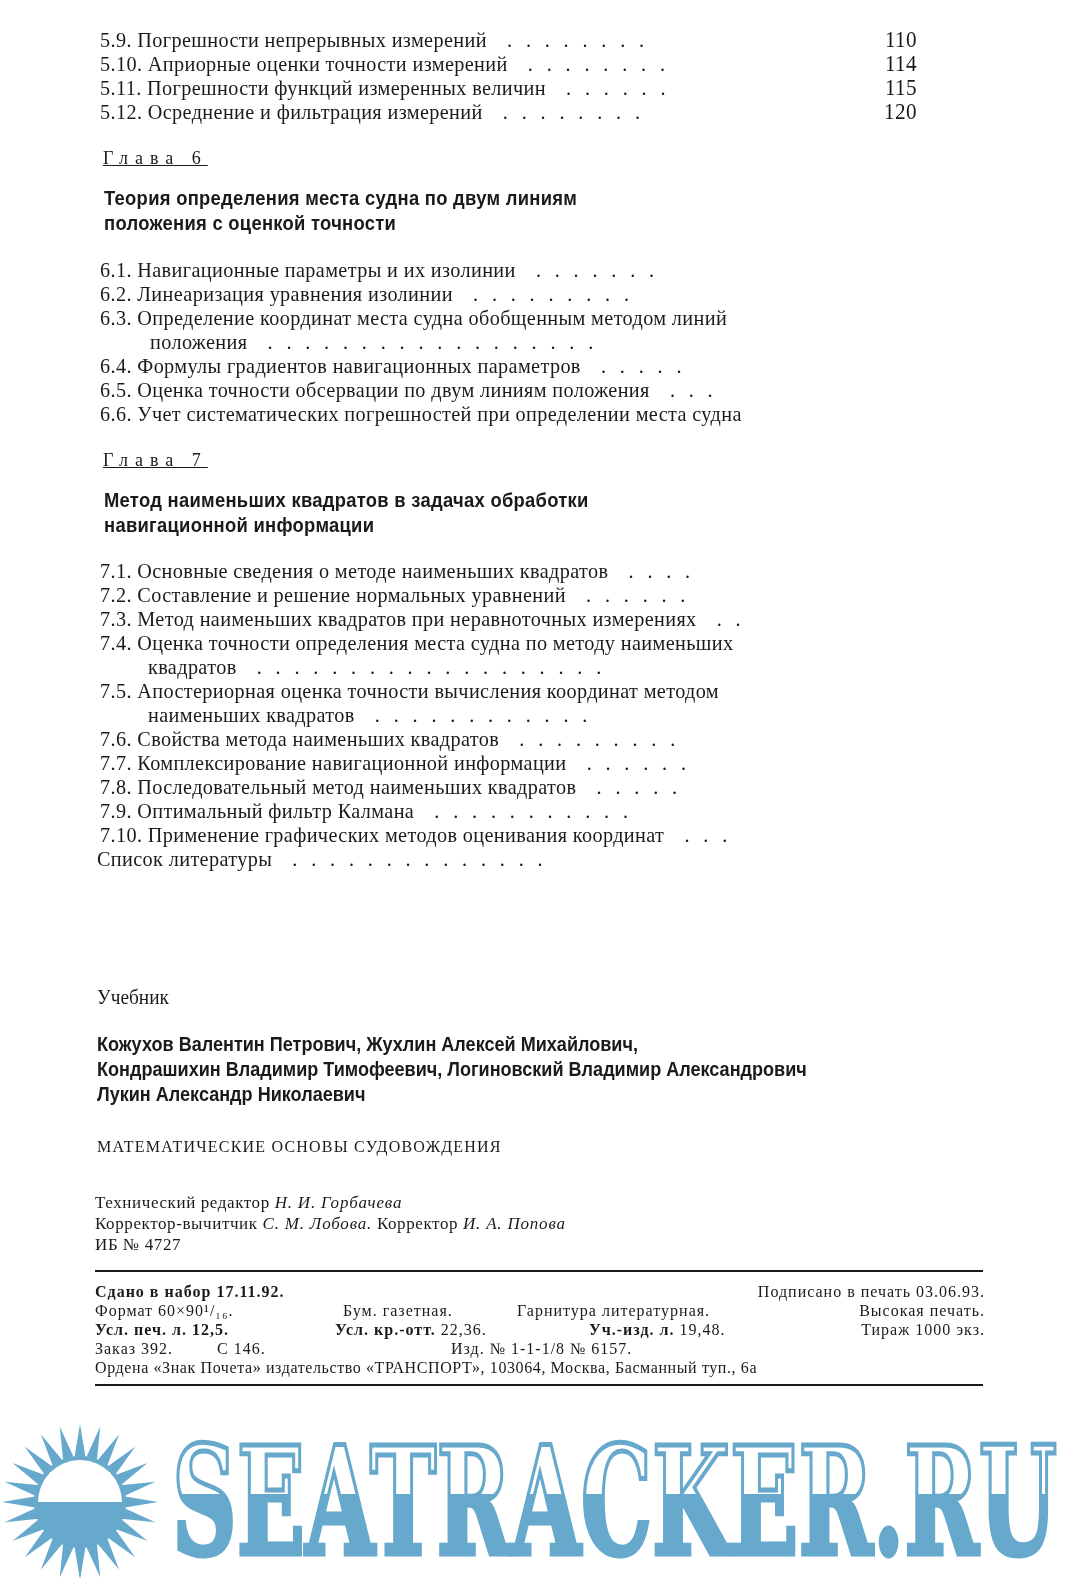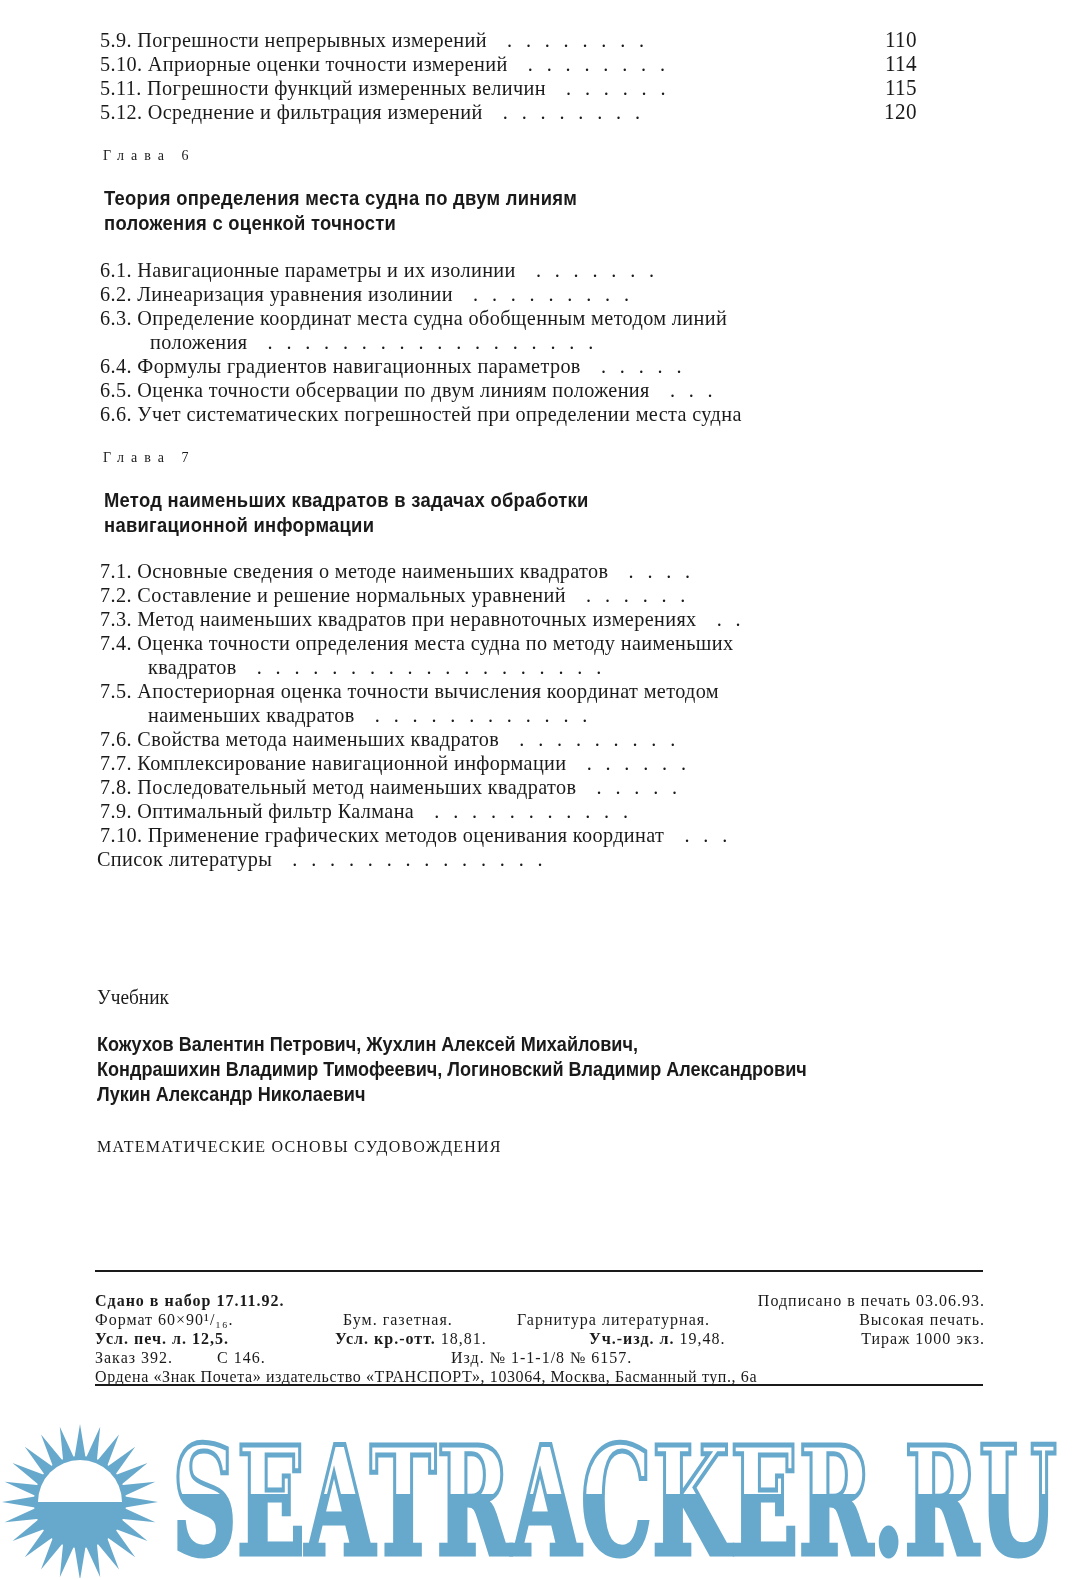--- a/index.html
+++ b/index.html
@@ -43,22 +43,23 @@
       position: absolute;
       right: -60px;
       top: 0;
       font-size: 23px;
     }
     .toc-entry.sec5 .page-no { right: 12px; }
 
     .chapter-label {
       position: absolute;
       left: 103px;
-      font-size: 14px;
+      font-size: 18px;
       letter-spacing: 7px;
+      text-decoration: underline;
     }
     .chapter-title {
       position: absolute;
       left: 104px;
       font-family: "Liberation Sans", "DejaVu Sans", sans-serif;
       font-weight: bold;
       font-size: 20px;
       line-height: 25px;
       letter-spacing: 0.3px;
       transform: scaleX(0.92);
@@ -121,21 +122,21 @@
       line-height: 19px;
       white-space: nowrap;
       letter-spacing: 1px;
     }
     .imprint .row {
       position: relative;
       height: 19px;
     }
     .imprint .cell {
       position: absolute;
-      top: 13px;
+      top: 4px;
       text-align: center;
     }
     .imprint b {
       font-weight: bold;
       margin-top: 36px;
     }
     .imprint .right { right: 0; }
 
     .printer {
       position: absolute;
@@ -309,37 +310,50 @@
   <div class="genre">Учебник</div>
 
   <div class="authors">
     <div>Кожухов Валентин Петрович, Жухлин Алексей Михайлович,</div>
     <div>Кондрашихин Владимир Тимофеевич, Логиновский Владимир Александрович</div>
     <div>Лукин Александр Николаевич</div>
   </div>
 
   <div class="book-title">МАТЕМАТИЧЕСКИЕ ОСНОВЫ СУДОВОЖДЕНИЯ</div>
 
+  <div class="credits">
+    <div>
+      <span>Технический редактор</span>
+      <i>Н. И. Горбачева</i>
+    </div>
+    <div>
+      <span>Корректор-вычитчик</span>
+      <i>С. М. Лобова.</i>
+      <span>Корректор</span>
+      <i>И. А. Попова</i>
+    </div>
+    <div>ИБ № 4727</div>
+  </div>
 
   <div class="rule" style="top:1270px"></div>
 
   <div class="imprint" style="top:1278px">
     <div class="row">
       <span class="cell" style="left:0; font-weight:bold">Сдано в набор 17.11.92.</span>
       <span class="cell right">Подписано в печать 03.06.93.</span>
     </div>
     <div class="row">
       <span class="cell" style="left:0">Формат 60×90¹/₁₆.</span>
       <span class="cell" style="left:248px">Бум. газетная.</span>
       <span class="cell" style="left:422px">Гарнитура литературная.</span>
       <span class="cell right">Высокая печать.</span>
     </div>
     <div class="row">
       <span class="cell" style="left:0"><b>Усл. печ. л.</b> <b>12,5.</b></span>
-      <span class="cell" style="left:240px"><b>Усл. кр.-отт.</b> <span>18,81.</span></span>
+      <span class="cell" style="left:240px"><b>Усл. кр.-отт.</b> <span>22,36.</span></span>
       <span class="cell" style="left:494px"><b>Уч.-изд. л.</b> <span>19,48.</span></span>
       <span class="cell right"><span>Тираж</span> <span>1000 экз.</span></span>
     </div>
     <div class="row">
       <span class="cell" style="left:0">Заказ 392.</span>
       <span class="cell" style="left:122px">С 146.</span>
       <span class="cell" style="left:356px">Изд. № 1-1-1/8 № 6157.</span>
     </div>
     <div class="row" style="margin-top:0; letter-spacing:0.6px">
       <span class="cell" style="left:0">Ордена «Знак Почета» издательство «ТРАНСПОРТ», 103064, Москва, Басманный туп., 6а</span>

